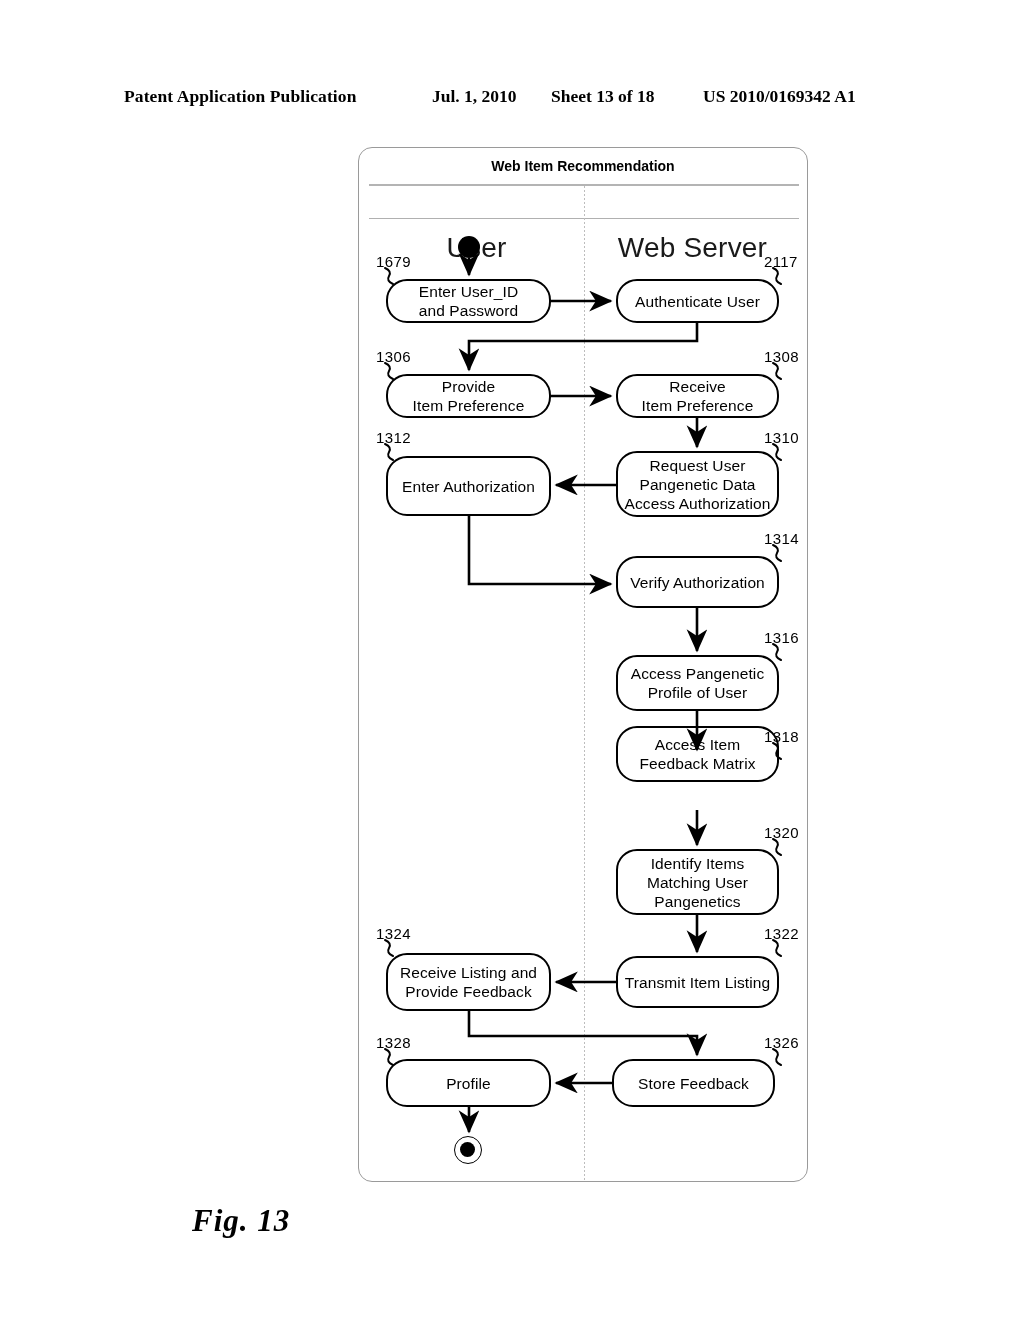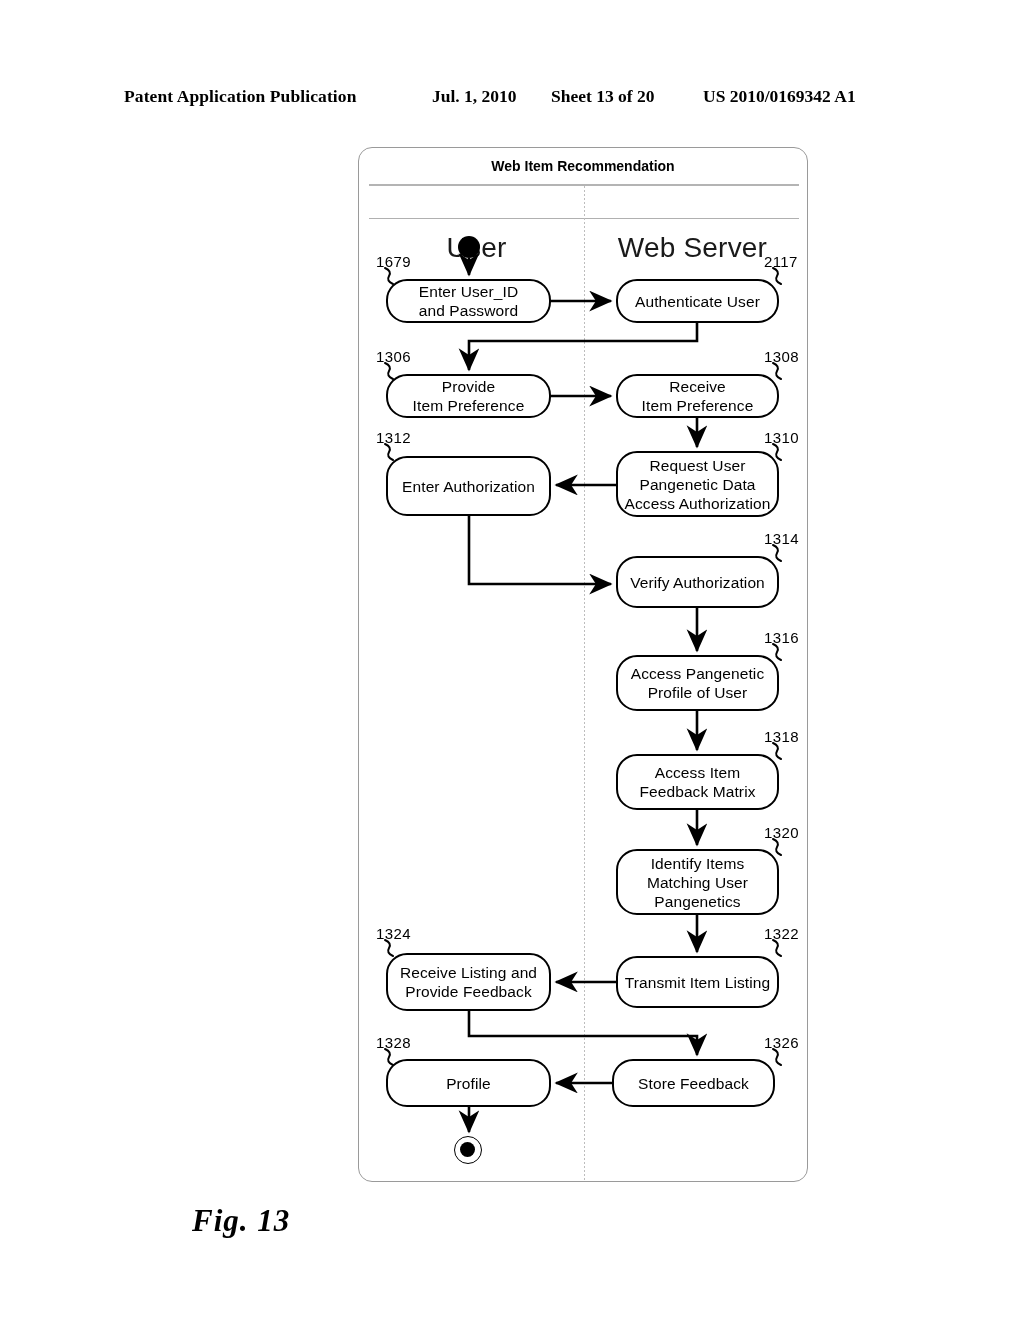--- a/index.html
+++ b/index.html
@@ -179,21 +179,21 @@
     height: 1035px;
     pointer-events: none;
   }
 </style>
 </head>
 <body>
 
 <div id="patent-header">
   <span class="h-pub">Patent Application Publication</span>
   <span class="h-date">Jul. 1, 2010</span>
-  <span class="h-sheet">Sheet 13 of 20</span>
+  <span class="h-sheet">Sheet 13 of 18</span>
   <span class="h-num">US 2010/0169342 A1</span>
 </div>
 
 <div id="diagram">
 
   <div id="diagram-title">Web Item Recommendation</div>
   <div id="title-rule"></div>
 
   <div class="lane-header" id="lane-header-user">User</div>
   <div class="lane-header" id="lane-header-server">Web Server</div>
@@ -219,21 +219,21 @@
   <div class="node" style="left:257px; top:303px; width:163px; height:66px;">
       <div>Request User<br>Pangenetic Data<br>Access Authorization</div>
     </div>
 
   <div class="node" style="left:257px; top:408px; width:163px; height:52px;">Verify Authorization</div>
 
   <div class="node" style="left:257px; top:507px; width:163px; height:56px;">
       <div>Access Pangenetic<br>Profile of User</div>
     </div>
 
-  <div class="node" style="left:257px; top:606px; width:163px; height:56px;">
+  <div class="node" style="left:257px; top:578px; width:163px; height:56px;">
       <div>Access Item<br>Feedback Matrix</div>
     </div>
 
   <div class="node" style="left:257px; top:701px; width:163px; height:66px;">
       <div>Identify Items<br>Matching User<br>Pangenetics</div>
     </div>
 
   <div class="node" style="left:27px;  top:805px; width:165px; height:58px;">
       <div>Receive Listing and<br>Provide Feedback</div>
     </div>

